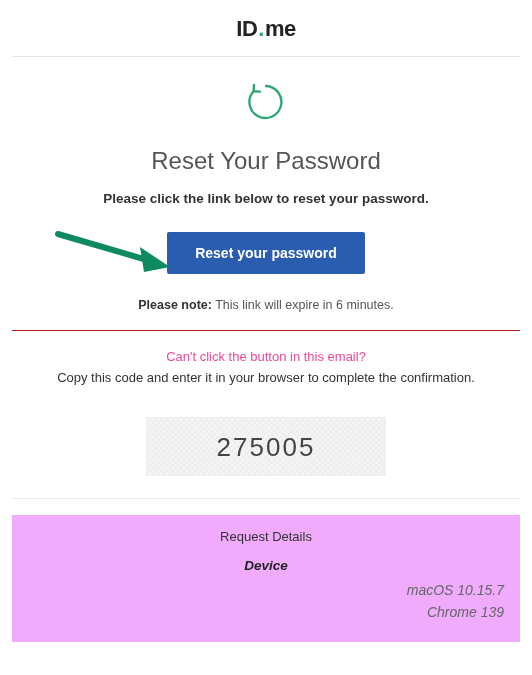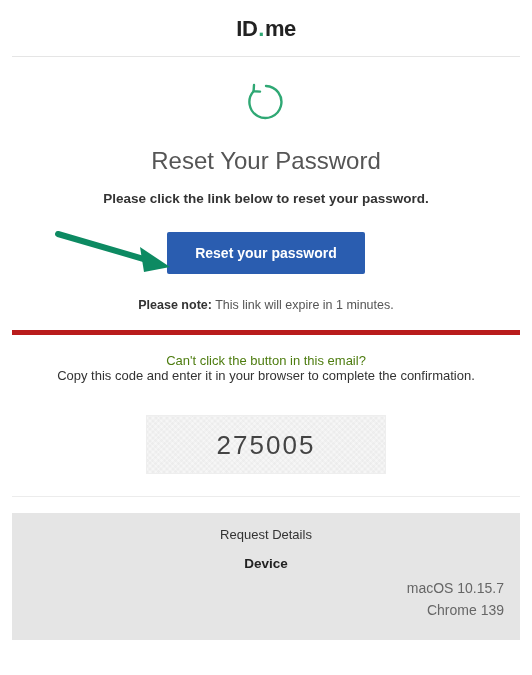--- a/index.html
+++ b/index.html
@@ -28,21 +28,21 @@
     letter-spacing: -0.5px;
   }
   .logo .dot {
     color: #2fa874;
     font-weight: 800;
     margin: 0 1px;
   }
   .main {
     text-align: center;
     padding: 22px 0 18px;
-    border-bottom: 5px solid #b91c1c;
+    border-bottom: 1px solid #b91c1c;
     position: relative;
   }
   .spinner-icon {
     margin: 0 auto 18px;
   }
   .title {
     font-size: 24px;
     font-weight: 400;
     color: #555;
     margin-bottom: 16px;
@@ -81,22 +81,22 @@
     font-weight: 700;
     color: #333;
   }
   .alt-section {
     text-align: center;
     padding: 18px 6px 22px;
     border-bottom: 1px solid #ececec;
   }
   .alt-q {
     font-size: 13px;
-    color: #4d7c0f;
-    margin-bottom: 0;
+    color: #ec4899;
+    margin-bottom: 6px;
   }
   .alt-instr {
     font-size: 13px;
     color: #333;
     margin-bottom: 32px;
   }
   .code-box {
     width: 240px;
     margin: 0 auto;
     padding: 14px 0 12px;
@@ -104,35 +104,36 @@
     color: #444;
     letter-spacing: 2px;
     background:
       repeating-linear-gradient(45deg, rgba(0,0,0,0.02) 0 2px, transparent 2px 4px),
       repeating-linear-gradient(-45deg, rgba(0,0,0,0.02) 0 2px, transparent 2px 4px),
       #f6f6f6;
     border: 1px solid #eee;
   }
   .details {
     margin-top: 16px;
-    background: #e5e5e5;
+    background: #f0abfc;
     padding: 14px 16px 18px;
   }
   .details-title {
     text-align: center;
     font-size: 13px;
     color: #333;
     margin-bottom: 14px;
   }
   .details-cols {
     display: flex;
   }
   .col {
     flex: 1;
     text-align: center;
+    font-style: italic;
   }
   .col-head {
     font-size: 13.5px;
     font-weight: 600;
     color: #222;
     margin-bottom: 6px;
   }
   .col-val {
     font-size: 14px;
     color: #666;
@@ -173,21 +174,21 @@
 
     <div class="cta-row">
       <svg class="arrow" width="120" height="56" viewBox="0 0 120 56">
         <line x1="4" y1="12" x2="100" y2="40" stroke="#0d8a62" stroke-width="6" stroke-linecap="round"></line>
         <polygon points="116,45 86,25 90,50" fill="#0d8a62"></polygon>
       </svg>
       <button class="cta-btn">Reset your password</button>
     </div>
 
     <p class="note">
-      <span class="note-label">Please note:</span><span> This link will expire in 1 minutes.</span>
+      <span class="note-label">Please note:</span><span> This link will expire in 6 minutes.</span>
     </p>
   </div>
 
   <div class="alt-section">
     <p class="alt-q">Can't click the button in this email?</p>
     <p class="alt-instr">Copy this code and enter it in your browser to complete the confirmation.</p>
     <div class="code-box">275005</div>
   </div>
 
   <div class="details">

